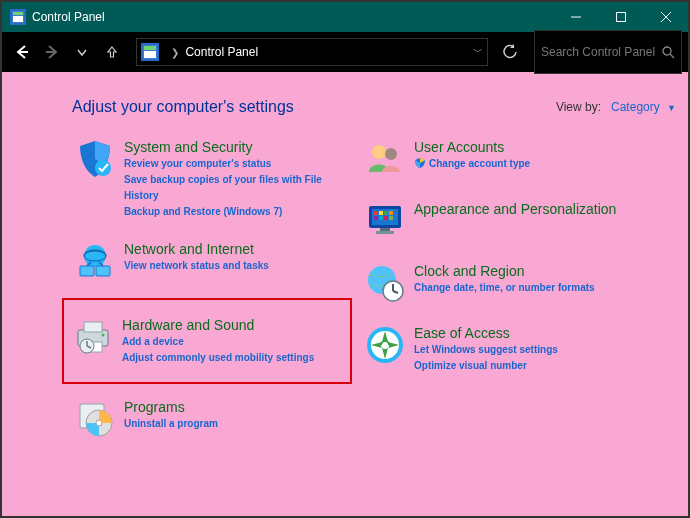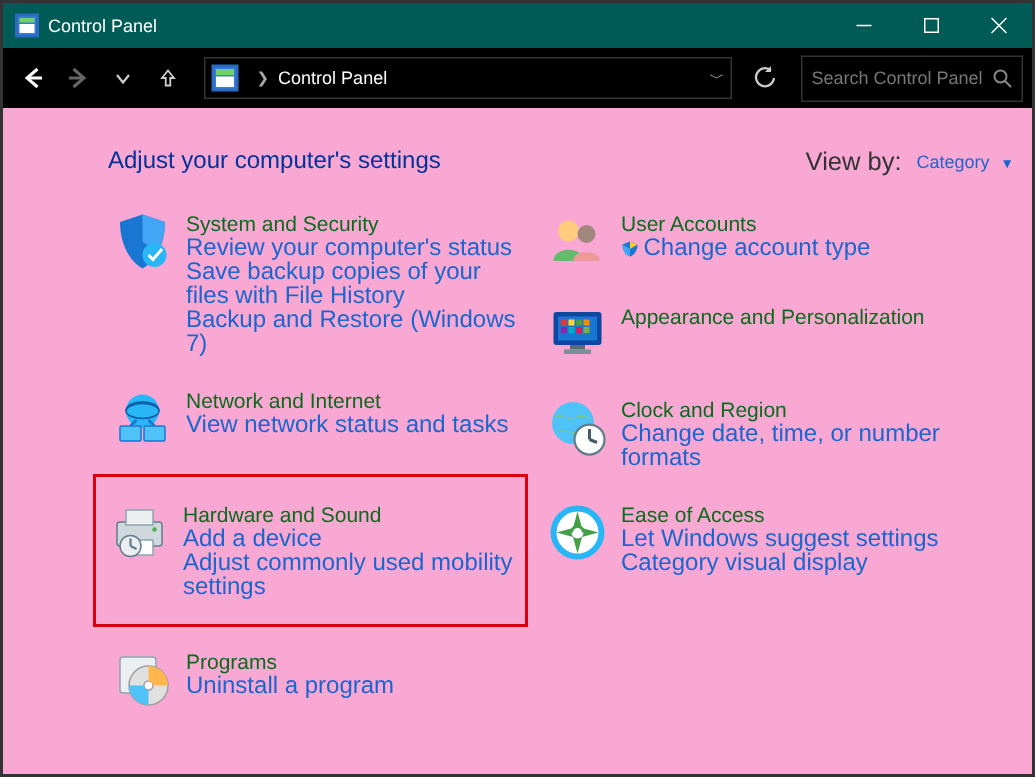--- a/index.html
+++ b/index.html
@@ -15,40 +15,40 @@
   .navbtn { width: 28px; height: 28px; display:flex; align-items:center; justify-content:center; color:#ccc; }
   .navbtn svg { stroke:#ccc; fill:none; }
   .navbtn.dim svg { stroke:#666; }
   .addrgap { width: 6px; }
   .addrbar { flex: 1 1 auto; height: 28px; background:#000; border:1px solid #333; display:flex; align-items:center; color:#fff; font-size:12px; padding:0 4px; }
   .addrbar .cpicon { width:18px; height:18px; background:#2a6cc4; margin-right:6px; display:flex; align-items:center; justify-content:center; font-size:8px;}
   .addrbar .chev { color:#aaa; margin:0 6px; font-size:10px; }
   .addrbar .arspacer { flex:1; }
   .addrbar .dropchev { color:#aaa; font-size:10px; }
   .refreshbtn { width:32px; height:28px; display:flex; align-items:center; justify-content:center; color:#ccc; margin-left:4px; }
-  .searchbox { width: 148px; height:31px; background:#000; border:1px solid #333; margin-left:6px; display:flex; align-items:center; padding:0 6px; color:#777; font-size:12px; }
+  .searchbox { width: 148px; height:44px; background:#000; border:1px solid #333; margin-left:6px; display:flex; align-items:center; padding:0 6px; color:#777; font-size:12px; }
   .searchbox .stext { flex:1; }
   .searchbox .sicon { color:#888; }
   .content { padding: 20px 12px 20px 12px; height: calc(100% - 70px); overflow:hidden; }
   .headrow { display:flex; align-items:center; margin: 6px 0 18px 58px; }
   .headrow .heading { font-size: 16px; color:#003399; }
   .headrow .hspacer { flex:1; }
-  .viewby { font-size: 17px; color:#333; }
+  .viewby { font-size: 12px; color:#333; }
   .category { font-size: 12px; color:#1a66cc; margin-left:10px; }
   .category .tri { font-size:9px; margin-left:4px; color:#1a66cc; }
   .cols { display:flex; }
   .col { display:flex; flex-direction:column; }
   .col.left { width: 280px; margin-left: 58px; }
   .col.right { width: 290px; margin-left: 10px; }
   .cat { display:flex; margin-bottom: 12px; position:relative; padding:4px 2px; }
   .cat.highlight { border:2px solid #d8000c; padding:16px 0; margin-left:-10px; padding-left:8px; padding-right:2px; margin-bottom:10px;}
   .caticon { width:42px; height:42px; flex:0 0 42px; margin-right:8px; }
   .cattext { display:flex; flex-direction:column; }
   .cattitle { color:#0a6b1b; font-size:14px; line-height:18px; }
-  .catlink { color:#1a66cc; font-size:16px; line-height:16px; }
+  .catlink { color:#1a66cc; font-size:10px; line-height:16px;font-weight:bold; }
   .shieldmini { display:inline-block; vertical-align:-2px; margin-right:3px;}
   svg { display:block; }
 </style>
 </head>
 <body>
 
 <div class="frame">
 
   <div class="titlebar">
     <div class="appicon">
@@ -289,21 +289,21 @@
               <circle cx="21" cy="21" r="18" fill="#29b6f6"></circle>
               <circle cx="21" cy="21" r="14" fill="#fff"></circle>
               <path d="M21 7 L24 18 L35 21 L24 24 L21 35 L18 24 L7 21 L18 18 Z" fill="#43a047"></path>
               <circle cx="21" cy="21" r="4" fill="#fff"></circle>
               <path d="M17 21 A4 4 0 0 1 25 21" stroke="#43a047" stroke-width="2" fill="none"></path>
             </svg>
           </div>
           <div class="cattext">
             <a class="cattitle">Ease of Access</a>
             <a class="catlink">Let Windows suggest settings</a>
-            <a class="catlink">Category visual display</a>
+            <a class="catlink">Optimize visual number</a>
           </div>
         </div>
 
       </div>
     </div>
   </div>
 
 </div>
 
 </body></html>

